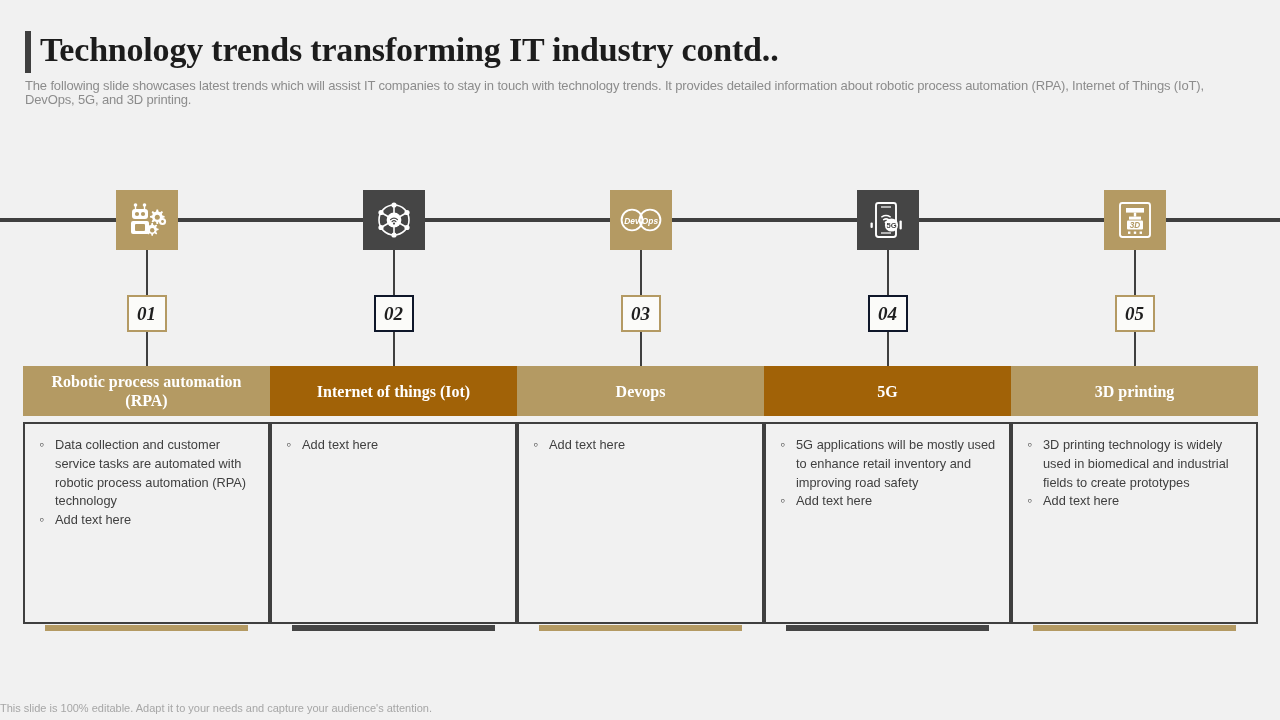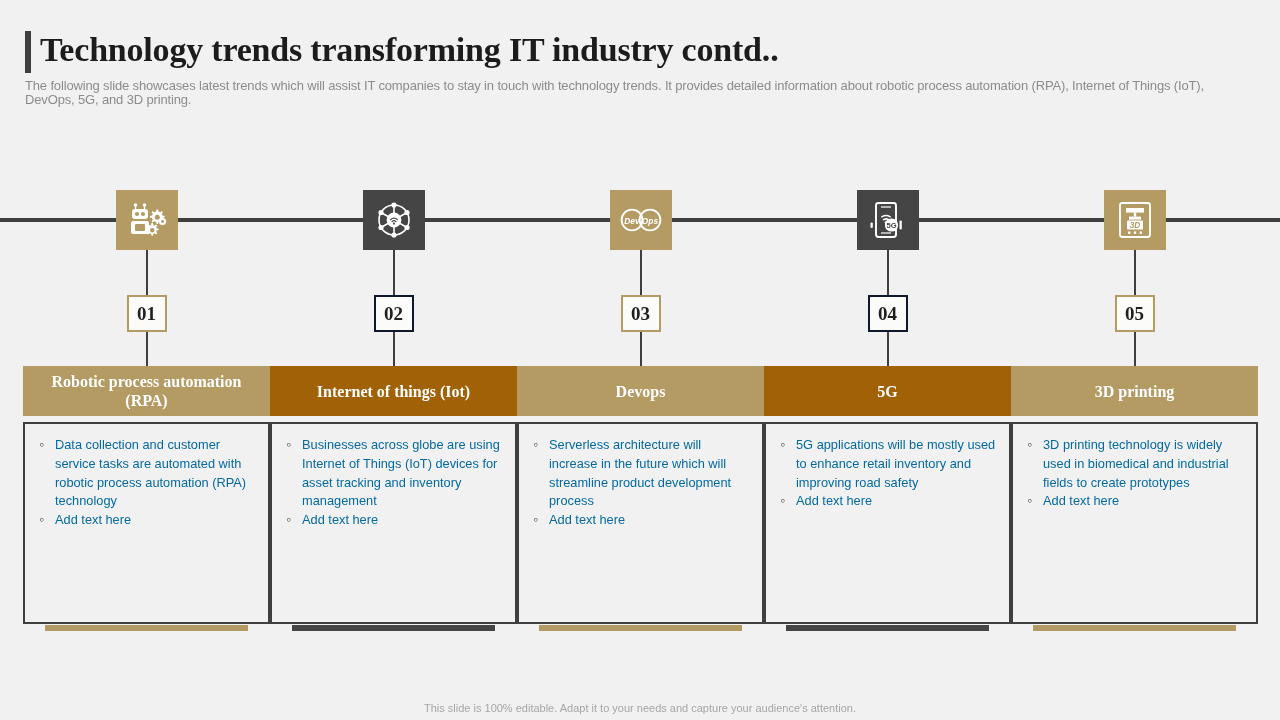--- a/index.html
+++ b/index.html
@@ -81,20 +81,21 @@
     top:295px; left:50%;
     margin-left:-20px;
     width:40px; height:37px;
     background:#fbfbf9;
     display:flex; align-items:center; justify-content:center;
     font-family:"Liberation Serif", serif;
     font-size:19px;
     font-weight:700;
     color:#1f1f1f;
     z-index:3;
+    font-style:italic;
   }
   .num-badge.gold { border:2px solid #b49a63; }
   .num-badge.dark { border:2px solid #0f172a; }
 
   
   .card-header {
     position:absolute;
     top:366px; left:0;
     width:100%;
     height:50px;
@@ -122,21 +123,21 @@
   }
   .card-body.gold { border:2px solid #3f3f3f; }
   .card-body.dark { border:2px solid #3f3f3f; }
 
   .bullets { list-style:none; }
   .bullets li {
     position:relative;
     padding-left:22px;
     font-size:12.8px;
     line-height:18.8px;
-    color:#0369a1;
+    color:#404040;
     margin-bottom:0px;
   }
   .bullets li::before {
     content:"\25E6";
     position:absolute;
     left:6px; top:-1px;
     font-size:14px;
     color:#4a4a4a;
   }
 
@@ -149,21 +150,20 @@
     height:6px;
   }
   .accent-bar.gold { background:#b49a63; }
   .accent-bar.dark { background:#454545; }
 
   
   #footer-note {
     position:absolute;
     left:0; top:702px;
     width:1280px;
-    text-align:center;
     font-size:11px;
     color:#a6a6a6;
   }
 </style>
 </head>
 <body>
 
 <div id="title-bar">
   <div id="title-accent"></div>
   <div id="page-title">Technology trends transforming IT industry contd..</div>
@@ -237,21 +237,20 @@
       </g>
       <circle cx="20" cy="23.6" r="1.05" fill="#454545"></circle>
     </svg>
   </div>
   <div class="connector-top"></div>
   <div class="num-badge dark">02</div>
   <div class="connector-bottom"></div>
   <div class="card-header dark">Internet of things (Iot)</div>
   <div class="card-body dark">
     <ul class="bullets">
-      <li>Businesses across globe are using Internet of Things (IoT) devices for asset tracking and inventory management</li>
       <li>Add text here</li>
     </ul>
   </div>
   <div class="accent-bar dark"></div>
 </div>
 
 <div class="column" style="left:517px;">
   <div class="icon-tile gold">
     <svg width="44" height="30" viewBox="0 0 44 30">
       <g fill="none" stroke="#ffffff" stroke-width="1.9">
@@ -261,21 +260,20 @@
       <text x="13" y="18.6" text-anchor="middle" font-family="Liberation Sans, sans-serif" font-size="8.4" font-weight="bold" fill="#ffffff">Dev</text>
       <text x="31" y="18.6" text-anchor="middle" font-family="Liberation Sans, sans-serif" font-size="8.4" font-weight="bold" fill="#ffffff">Ops</text>
     </svg>
   </div>
   <div class="connector-top"></div>
   <div class="num-badge gold">03</div>
   <div class="connector-bottom"></div>
   <div class="card-header gold">Devops</div>
   <div class="card-body gold">
     <ul class="bullets">
-      <li>Serverless architecture will increase in the future which will streamline product development process</li>
       <li>Add text here</li>
     </ul>
   </div>
   <div class="accent-bar gold"></div>
 </div>
 
 <div class="column" style="left:764px;">
   <div class="icon-tile dark">
     <svg width="40" height="40" viewBox="0 0 40 40">
       <rect x="8" y="3" width="20" height="34" rx="2.4" fill="none" stroke="#ffffff" stroke-width="1.9"></rect>

